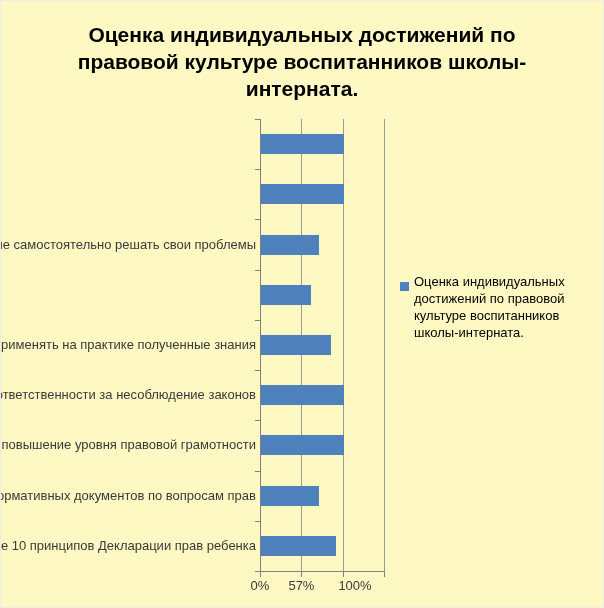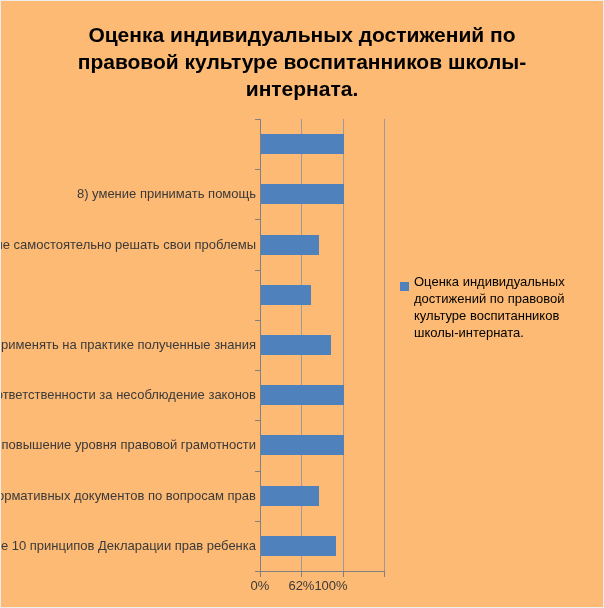--- a/index.html
+++ b/index.html
@@ -5,21 +5,21 @@
   html, body {
     margin: 0;
     padding: 0;
     background: #ffffff;
     font-family: "Liberation Sans", sans-serif;
   }
   .root {
     position: relative;
     width: 604px;
     height: 608px;
-    background: #fdba74;
+    background: #fef9c3;
     border: 1px solid #ededed;
     box-sizing: border-box;
     overflow: hidden;
   }
   .title {
     position: absolute;
     top: 20px;
     left: 0;
     right: 0;
     margin: 0 auto;
@@ -118,28 +118,27 @@
       <div class="tick-y" style="left: 254px; top: 318.889px;"></div>
       <div class="tick-y" style="left: 254px; top: 369.111px;"></div>
       <div class="tick-y" style="left: 254px; top: 419.333px;"></div>
       <div class="tick-y" style="left: 254px; top: 469.556px;"></div>
       <div class="tick-y" style="left: 254px; top: 519.778px;"></div>
       <div class="tick-y" style="left: 254px; top: 570px;"></div>
       <div class="axis-x" style="left: 254px; top: 570px; width: 130.3px;"></div>
       <div class="tick-x" style="left: 259px; top: 570px;"></div>
       <div class="x-label" style="left: 231px; top: 577px;">0%</div>
       <div class="tick-x" style="left: 300.433px; top: 570px;"></div>
-      <div class="x-label" style="left: 272.433px; top: 577px;">62%</div>
+      <div class="x-label" style="left: 272.433px; top: 577px;">57%</div>
       <div class="tick-x" style="left: 341.867px; top: 570px;"></div>
-      <div class="x-label" style="left: 302px; top: 577px;">100%</div>
+      <div class="x-label" style="left: 326px; top: 577px;">100%</div>
       <div class="tick-x" style="left: 383.3px; top: 570px;"></div>
       <div class="x-label" style="left: 355.3px; top: 577px; margin-top: 37px;">150%</div>
       <div class="bar" style="left: 260px; top: 133.111px; width: 82.8667px; background: rgb(79, 129, 189);"></div>
       <div class="bar" style="left: 260px; top: 183.333px; width: 82.8667px; background: rgb(79, 129, 189);"></div>
-      <div class="cat-label" style="right: 349px; top: 183.333px;">8) умение принимать помощь</div>
       <div class="bar" style="left: 260px; top: 233.556px; width: 58.0067px; background: rgb(79, 129, 189);"></div>
       <div class="cat-label" style="right: 349px; top: 233.556px;">ение самостоятельно решать свои проблемы</div>
       <div class="bar" style="left: 260px; top: 283.778px; width: 49.72px; background: rgb(79, 129, 189);"></div>
       <div class="bar" style="left: 260px; top: 334px; width: 70.4367px; background: rgb(79, 129, 189);"></div>
       <div class="cat-label" style="right: 349px; top: 334px;">е применять на практике полученные знания</div>
       <div class="bar" style="left: 260px; top: 384.222px; width: 82.8667px; background: rgb(79, 129, 189);"></div>
       <div class="cat-label" style="right: 349px; top: 384.222px;">ня ответственности за несоблюдение законов</div>
       <div class="bar" style="left: 260px; top: 434.444px; width: 82.8667px; background: rgb(79, 129, 189);"></div>
       <div class="cat-label" style="right: 349px; top: 434.444px;">3) повышение уровня правовой грамотности</div>
       <div class="bar" style="left: 260px; top: 484.667px; width: 58.0067px; background: rgb(79, 129, 189);"></div>

